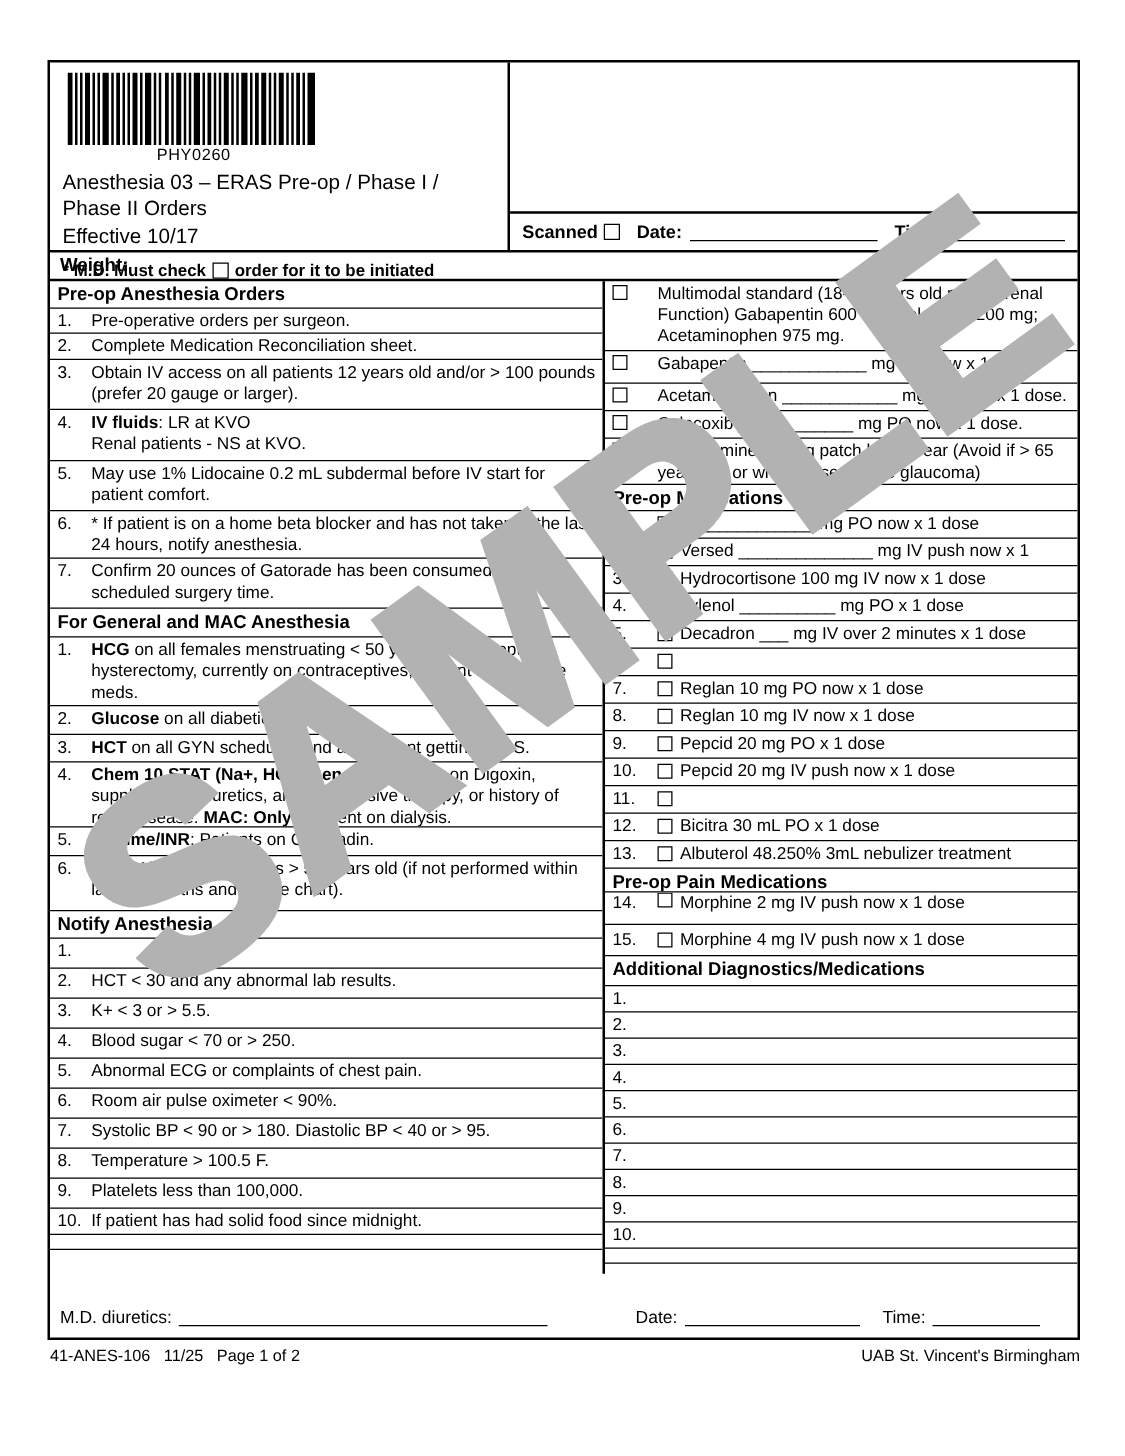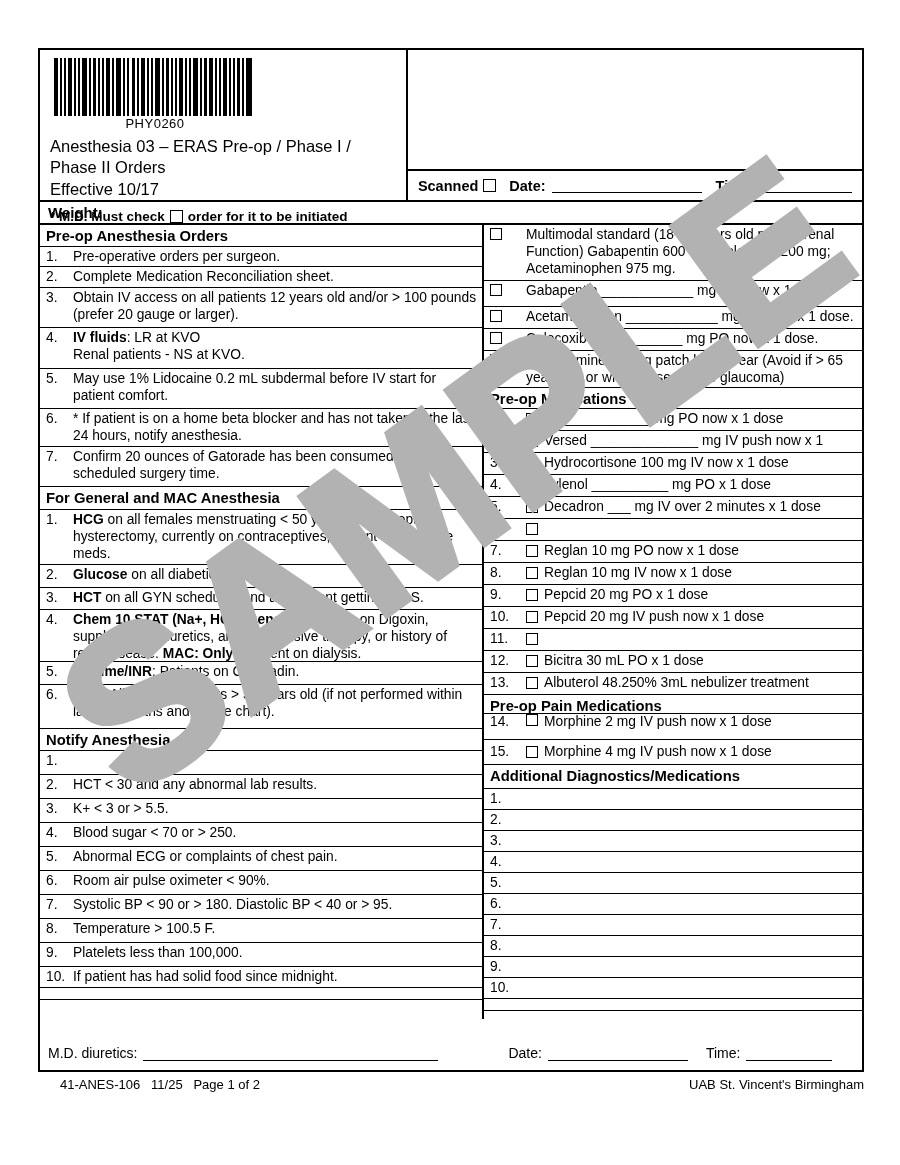--- a/index.html
+++ b/index.html
@@ -57,21 +57,21 @@
     position:absolute; left:0; right:0; bottom:0; height:46px;
     display:flex; align-items:flex-end; padding:0 8px 9px 8px; box-sizing:border-box;
     font-size:14px; white-space:nowrap;
   }
   .uline { display:inline-block; border-bottom:1.5px solid #000; height:13px; }
   
   .footer {
     position:absolute; left:40px; top:1077px; width:824px;
     display:flex; justify-content:space-between; font-size:13px;
   }
-  .footer span { white-space:pre;margin-left:20px; }
+  .footer span { white-space:pre; }
   
   .watermark {
     position:absolute; left:-45px; top:300px; width:1000px; height:350px;
     line-height:350px; text-align:center; transform:rotate(-36deg);
     font-size:212px; font-weight:bold; letter-spacing:4px; white-space:nowrap;
     z-index:40; pointer-events:none;
   }
 </style>
 </head>
 <body>

